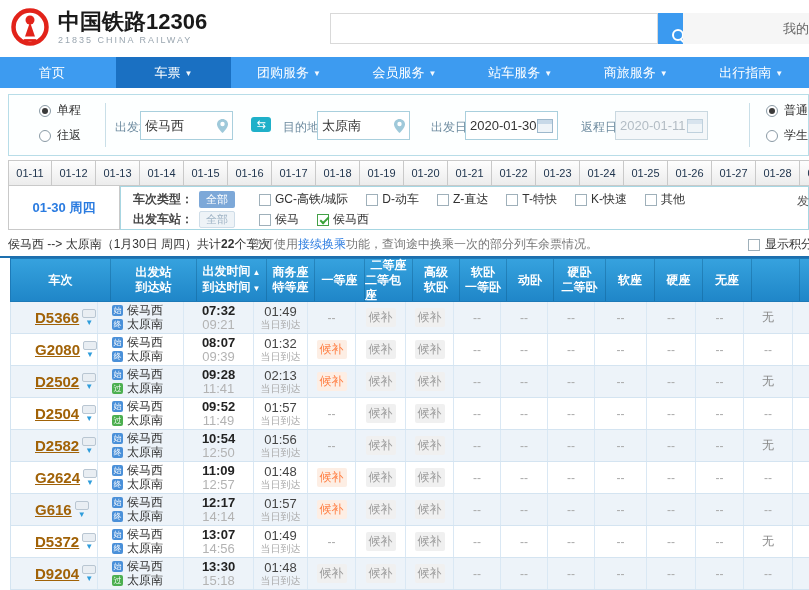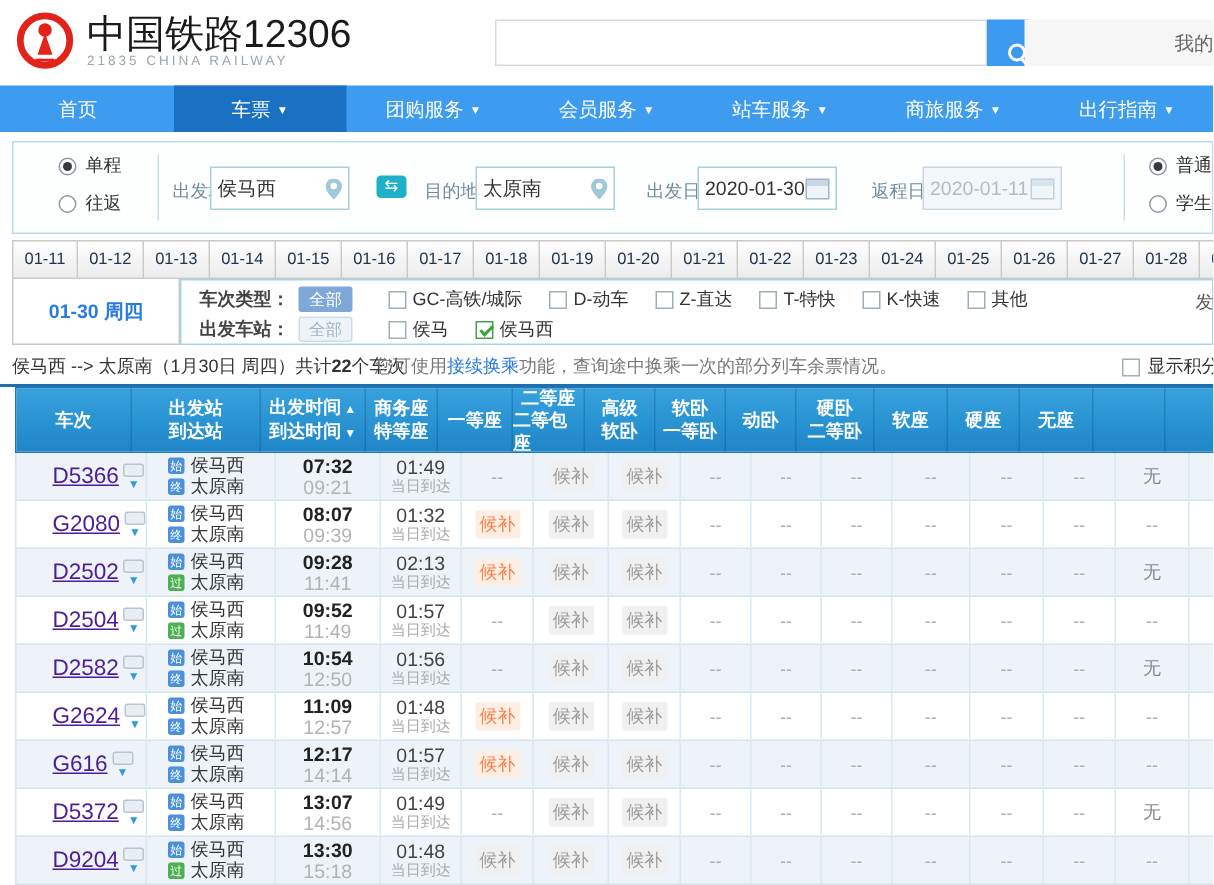--- a/index.html
+++ b/index.html
@@ -3,21 +3,21 @@
 <meta charset="utf-8">
 <style>
   *{margin:0;padding:0;box-sizing:border-box}
   html,body{background:#fff}
   body{font-family:"Liberation Sans","DejaVu Sans",sans-serif;font-size:12px;color:#333}
   #app{position:relative;width:809px;height:590px;overflow:hidden;background:#fff}
 
   
   .tophdr{position:absolute;top:0;left:0;width:809px;height:57px;background:#fff}
   .logo{position:absolute;left:10px;top:7px;display:flex;align-items:center;gap:8px}
-  .logo-text .t1{font-size:26px;font-weight:normal;color:#1a1a1a;line-height:26px}
+  .logo-text .t1{font-size:22px;font-weight:bold;color:#1a1a1a;line-height:26px}
   .logo-text .t2{font-size:9px;color:#9aa6b0;letter-spacing:2px}
   .searchbox{position:absolute;left:330px;top:13px;width:328px;height:31px;border:1px solid #d9d9d9;background:#fff;outline:none;padding:0 8px;font-size:13px}
   .searchbtn{position:absolute;left:658px;top:13px;width:28px;height:31px;background:#3b9af0;border:none;cursor:pointer}
   .lens{position:relative;width:13px;height:13px;margin:0 auto}
   .lens::before{content:"";position:absolute;left:0;top:0;width:8px;height:8px;border:2px solid #fff;border-radius:50%}
   .lens::after{content:"";position:absolute;left:9px;top:9px;width:6px;height:2px;background:#fff;transform:rotate(45deg);transform-origin:0 0}
   .myacct-wrap{position:absolute;left:683px;top:13px;width:130px;height:31px;background:#f6f6f6;display:flex;align-items:center}
   .myacct{position:absolute;left:100px;font-size:13px;color:#666;white-space:nowrap}
 
   
@@ -72,21 +72,21 @@
   
   .tbl{position:absolute;top:258px;left:10px;width:832px}
   .thead{display:flex;height:44px;background:linear-gradient(#36a2de,#1f86c8);border:1px solid #1d7ab8}
   .th{display:flex;flex-direction:column;align-items:center;justify-content:center;color:#fff;font-size:12px;font-weight:bold;border-right:1px solid rgba(12,84,130,.35);line-height:15px;flex:none}
   .arrow{font-size:8px;margin-left:2px;color:#fff}
   .arrow.orange{color:#ff9c3f}
   .trow{display:flex;height:32px;background:#fff;border:1px solid #d4e4f1;border-top:none}
   .trow.alt{background:#edf3f9}
   .cell{border-right:1px solid #dae8f4;display:flex;flex-direction:column;align-items:center;justify-content:center;flex:none;overflow:hidden}
   .c0{flex-direction:row;gap:3px;justify-content:flex-start;padding-left:24px}
-  .tno{font-size:15px;font-weight:normal;color:#4c1d95;text-decoration:underline;cursor:pointer}
+  .tno{font-size:15px;font-weight:bold;color:#a16207;text-decoration:underline;cursor:pointer}
   .tmeta{display:flex;flex-direction:column;align-items:center;gap:1px}
   .tbadge{width:14px;height:9px;border:1px solid #b9c6d2;background:#e9eef3;border-radius:2px}
   .tcaret{font-size:8px;color:#2f9ddb;cursor:pointer;line-height:8px}
   .c1{align-items:flex-start;padding-left:14px;gap:1px}
   .st{display:flex;align-items:center;gap:4px;height:13px}
   .sic{width:11px;height:11px;border-radius:2px;color:#fff;font-size:8px;line-height:11px;text-align:center;flex:none}
   .sic.blue{background:#4a90d9}
   .sic.green{background:#4caf50}
   .sname{font-size:12px;color:#333}
   .dep{font-size:13px;font-weight:bold;color:#222;line-height:14px}
@@ -274,21 +274,21 @@
     <span class="sum-tip"><span>您可使用</span><span class="link">接续换乘</span><span>功能，查询途中换乘一次的部分列车余票情况。</span></span>
     <span class="sum-points">
       <span class="cb"></span>
       <span>显示积分</span>
     </span>
   </div>
   <div class="tbl-topline"></div>
 
   <div class="tbl">
     <div class="thead" id="thead">
-        <div class="th" style="width: 77px;">
+        <div class="th" style="width: 100px;">
           <span>车次</span>
         </div>
         <div class="th" style="width: 86px;">
           <span>出发站</span>
           <span>到达站</span>
         </div>
         <div class="th" style="width: 70px;">
           <span>出发时间<span class="arrow">▲</span></span>
           <span>到达时间<span class="arrow">▼</span></span>
         </div>

